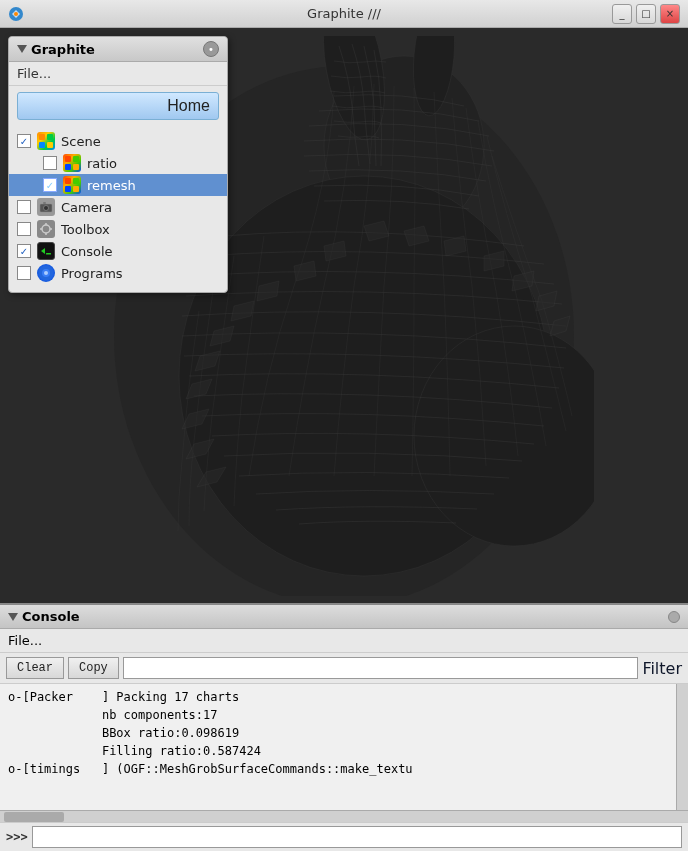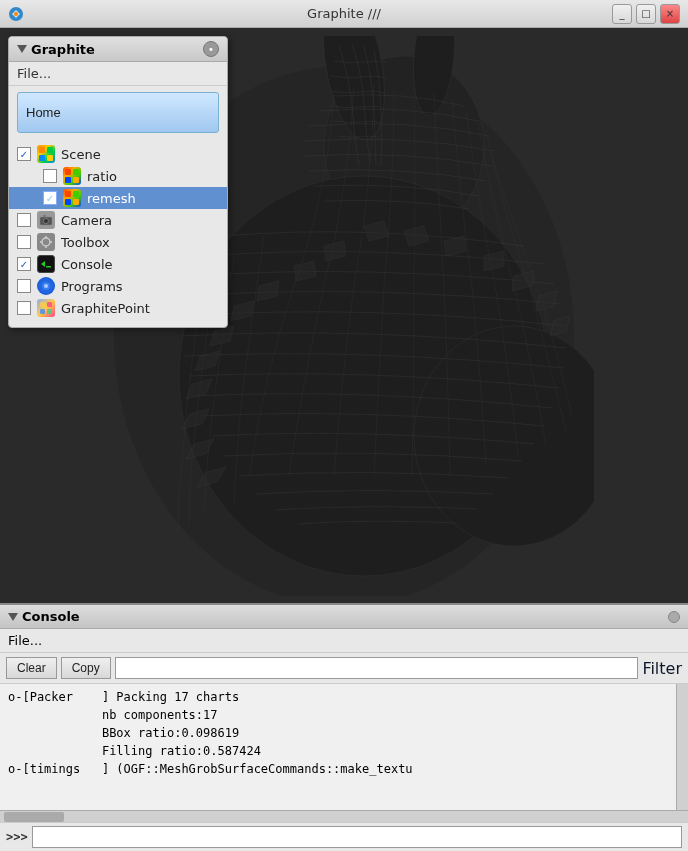--- a/index.html
+++ b/index.html
@@ -146,27 +146,27 @@
     }
 
     .panel-file {
       padding: 4px 8px;
       border-bottom: 1px solid #ccc;
     }
 
     .home-btn {
       margin: 6px 8px;
       width: calc(100% - 16px);
-      padding: 12px 8px;
+      padding: 4px 8px;
       background: linear-gradient(to bottom, #d0e8ff, #a0c8f0);
       border: 1px solid #7aafd4;
       border-radius: 3px;
-      text-align: left;
+      text-align: right;
       cursor: pointer;
-      font-size: 13px;
+      font-size: 16px;
       color: #222;
     }
 
     .panel-items {
       padding: 4px 0 8px 0;
     }
 
     .panel-item {
       display: flex;
       align-items: center;
@@ -253,20 +253,21 @@
     }
 
     .toolbar-btn {
       padding: 3px 10px;
       background: linear-gradient(to bottom, #f0f0f0, #d8d8d8);
       border: 1px solid #999;
       border-radius: 0;
       cursor: pointer;
       font-size: 12px;
       color: #222;
+      font-family: Liberation Mono, monospace;
     }
 
     .filter-input {
       flex: 1;
       height: 22px;
       border: 1px solid #999;
       background: #fff;
       padding: 2px 4px;
       font-size: 12px;
     }
@@ -589,32 +590,20 @@
           <div class="item-icon icon-programs">
             <svg width="16" height="16" viewBox="0 0 16 16">
               <circle cx="8" cy="8" r="7" fill="#2266dd"></circle>
               <circle cx="8" cy="8" r="4" fill="#4488ff" opacity="0.7"></circle>
               <circle cx="8" cy="8" r="2" fill="#aaccff"></circle>
             </svg>
           </div>
           <span>Programs</span>
         </div>
 
-        <div class="panel-item">
-          <div class="checkbox"></div>
-          <div class="item-icon" style="background: linear-gradient(135deg,#88aaff,#ffcc44,#ff4488); border-radius:3px;">
-            <svg width="16" height="16" viewBox="0 0 16 16">
-              <rect x="2" y="2" width="5" height="5" fill="#ffcc44" rx="1" opacity="0.8"></rect>
-              <rect x="9" y="2" width="5" height="5" fill="#ff4488" rx="1" opacity="0.8"></rect>
-              <rect x="2" y="9" width="5" height="5" fill="#4488ff" rx="1" opacity="0.8"></rect>
-              <rect x="9" y="9" width="5" height="5" fill="#44cc88" rx="1" opacity="0.8"></rect>
-            </svg>
-          </div>
-          <span>GraphitePoint</span>
-        </div>
 
       </div>
     </div>
   </div>
 
   <div class="console-panel">
 
     <div class="console-header">
       <div class="console-header-left">
         <span class="triangle-icon"></span>

